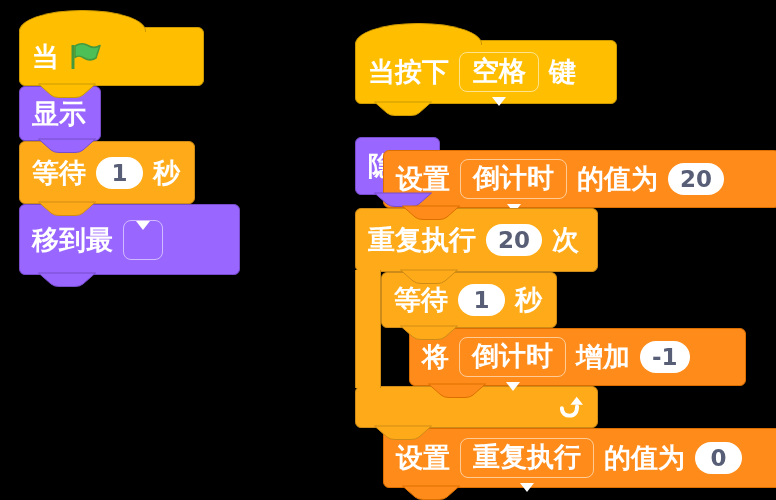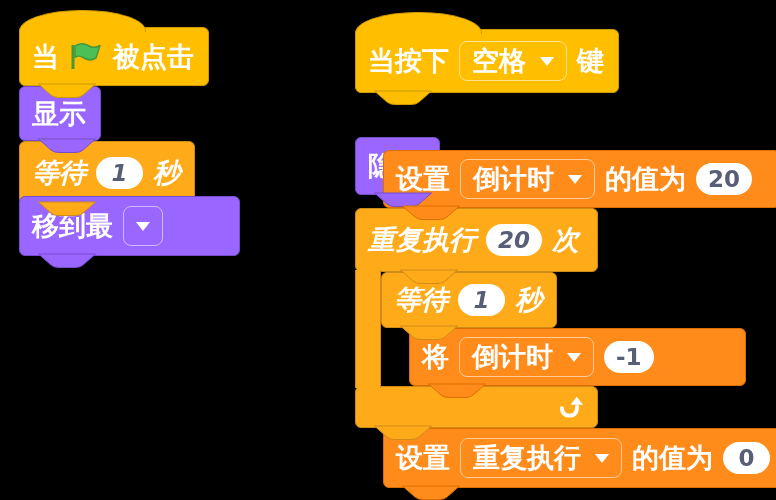--- a/index.html
+++ b/index.html
@@ -20,21 +20,21 @@
     padding:0 14px 0 12px;
     border:1px solid;
     border-radius:6px;
     color:var(--label-text);
     font-size:27px;
     font-weight:600;
     white-space:nowrap;
   }
   .events   {background:var(--events-fill);   border-color:var(--events-stroke);}
   .looks    {background:var(--looks-fill);    border-color:var(--looks-stroke);}
-  .control  {background:var(--control-fill);  border-color:var(--control-stroke);font-style:italic;}
+  .control  {background:var(--control-fill);  border-color:var(--control-stroke);}
   .variables{background:var(--variables-fill);border-color:var(--variables-stroke);margin-left:28px;}
 
   
   .dome{
     position:absolute;
     top:-18px;left:-1px;
     width:125px;height:21px;
     border:1px solid;
     border-bottom:none;
     border-radius:62px 62px 0 0 / 21px 21px 0 0;
@@ -61,27 +61,28 @@
     position:absolute;
     box-sizing:border-box;
     border-left:1px solid;
     border-right:1px solid;
   }
   .arm.control{background:var(--control-fill);border-color:var(--control-stroke);}
 
   .dropdown{
     display:inline-flex;
     align-items:center;
-    gap:14px;
+    gap:8px;
     height:40px;
     padding:0 12px;
     border:1px solid rgba(255,255,255,0.55);
     border-radius:8px;
     box-sizing:border-box;
     cursor:pointer;
+    flex-direction:column;
   }
   .caret{
     width:0;height:0;
     border-left:7px solid transparent;
     border-right:7px solid transparent;
     border-top:9px solid #fff;
   }
   .pill{
     display:inline-flex;
     align-items:center;
@@ -106,21 +107,20 @@
 
 <div id="canvas">
 
   <div class="block events" style="left:19px;top:27px;min-width:185px;height:59px;">
     <div class="dome events"></div>
     <span class="lbl">当</span>
     <svg class="flag-icon" viewBox="0 0 34 29">
       <line x1="4" y1="3" x2="4" y2="27" stroke="#45993D" stroke-width="3"></line>
       <path d="M6 4 C11 1 15 1 19 3.5 C23 6 27 6 31 3.5 L27 16 C23 18.5 19 18.5 15 16 C11 13.5 9 13.5 6 15.5 Z" fill="#4CBF56" stroke="#45993D" stroke-width="1.5" stroke-linejoin="round"></path>
     </svg>
-    <span class="lbl">被点击</span>
     <svg class="tab t-events" viewBox="0 0 58 14">
       <path d="M0.5,0 H57.5 L45,11 Q42,13.5 37,13.5 H21 Q16,13.5 13,11 Z"></path>
     </svg>
   </div>
 
   <div class="block looks" style="left:19px;top:86px;min-width:81px;height:55px;">
     <span class="lbl">显示</span>
     <svg class="tab t-looks" viewBox="0 0 58 14">
       <path d="M0.5,0 H57.5 L45,11 Q42,13.5 37,13.5 H21 Q16,13.5 13,11 Z"></path>
     </svg>
@@ -128,31 +128,31 @@
 
   <div class="block control" style="left:19px;top:141px;min-width:174px;height:63px;">
     <span class="lbl">等待</span>
     <span class="pill">1</span>
     <span class="lbl">秒</span>
     <svg class="tab t-control" viewBox="0 0 58 14">
       <path d="M0.5,0 H57.5 L45,11 Q42,13.5 37,13.5 H21 Q16,13.5 13,11 Z"></path>
     </svg>
   </div>
 
-  <div class="block looks" style="left:19px;top:196px;min-width:221px;height:60px;align-items:center;">
+  <div class="block looks" style="left:19px;top:204px;min-width:221px;height:71px;align-items:center;">
     <span class="lbl">移到最</span>
     <span class="dropdown">
       <span class="caret"></span>
     </span>
     <svg class="tab t-looks" viewBox="0 0 58 14">
       <path d="M0.5,0 H57.5 L45,11 Q42,13.5 37,13.5 H21 Q16,13.5 13,11 Z"></path>
     </svg>
   </div>
 
-  <div class="block events" style="left:355px;top:29px;min-width:262px;height:64px;">
+  <div class="block events" style="left:355px;top:40px;min-width:262px;height:64px;">
     <div class="dome events"></div>
     <span class="lbl">当按下</span>
     <span class="dropdown">
       <span>空格</span>
       <span class="caret"></span>
     </span>
     <span class="lbl">键</span>
     <svg class="tab t-events" viewBox="0 0 58 14">
       <path d="M0.5,0 H57.5 L45,11 Q42,13.5 37,13.5 H21 Q16,13.5 13,11 Z"></path>
     </svg>
@@ -207,20 +207,21 @@
       <path d="M0.5,0 H57.5 L45,11 Q42,13.5 37,13.5 H21 Q16,13.5 13,11 Z"></path>
     </svg>
   </div>
 
   <div class="block variables" style="left:381px;top:328px;min-width:337px;height:58px;">
     <span class="lbl">将</span>
     <span class="dropdown">
       <span>倒计时</span>
       <span class="caret"></span>
     </span>
+    <span class="lbl">增加</span>
     <span class="pill">-1</span>
     <svg class="tab t-variables" viewBox="0 0 58 14">
       <path d="M0.5,0 H57.5 L45,11 Q42,13.5 37,13.5 H21 Q16,13.5 13,11 Z"></path>
     </svg>
   </div>
 
   <div class="block variables" style="left:355px;top:428px;min-width:403px;height:60px;">
     <span class="lbl">设置</span>
     <span class="dropdown">
       <span>重复执行</span>

